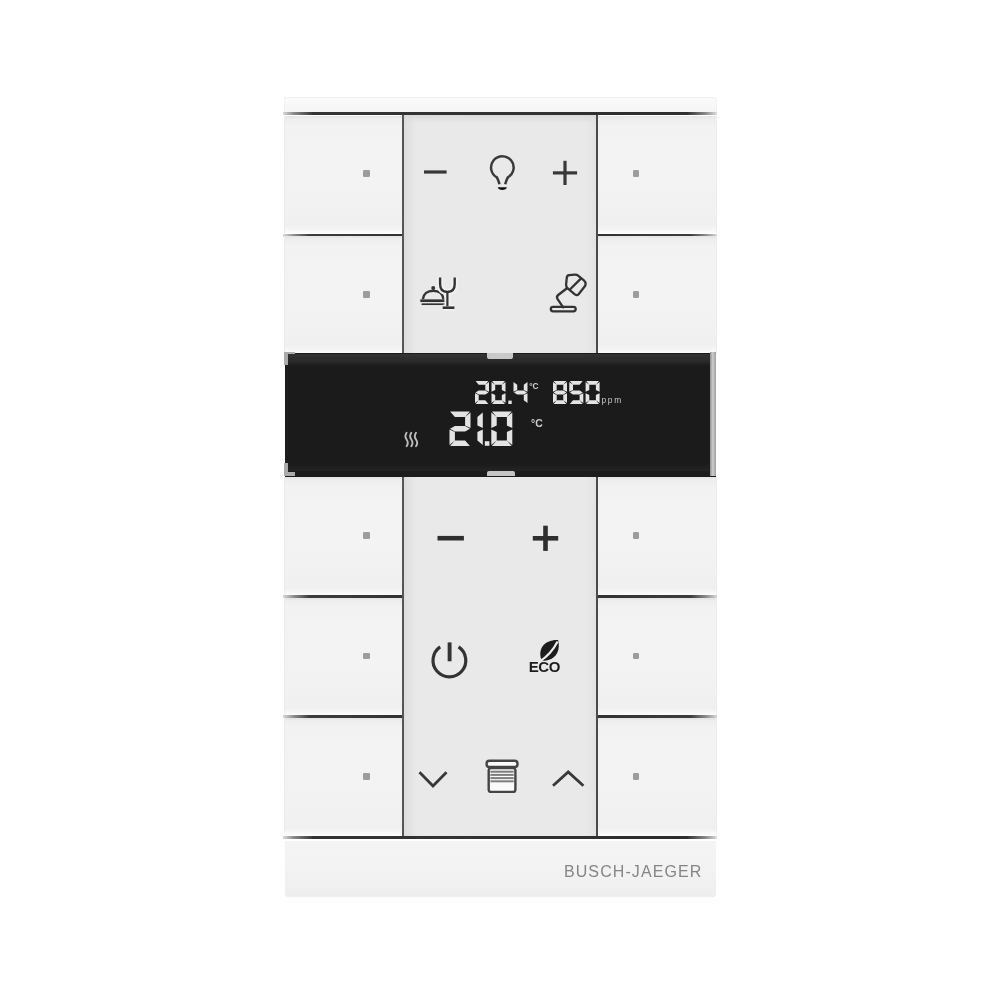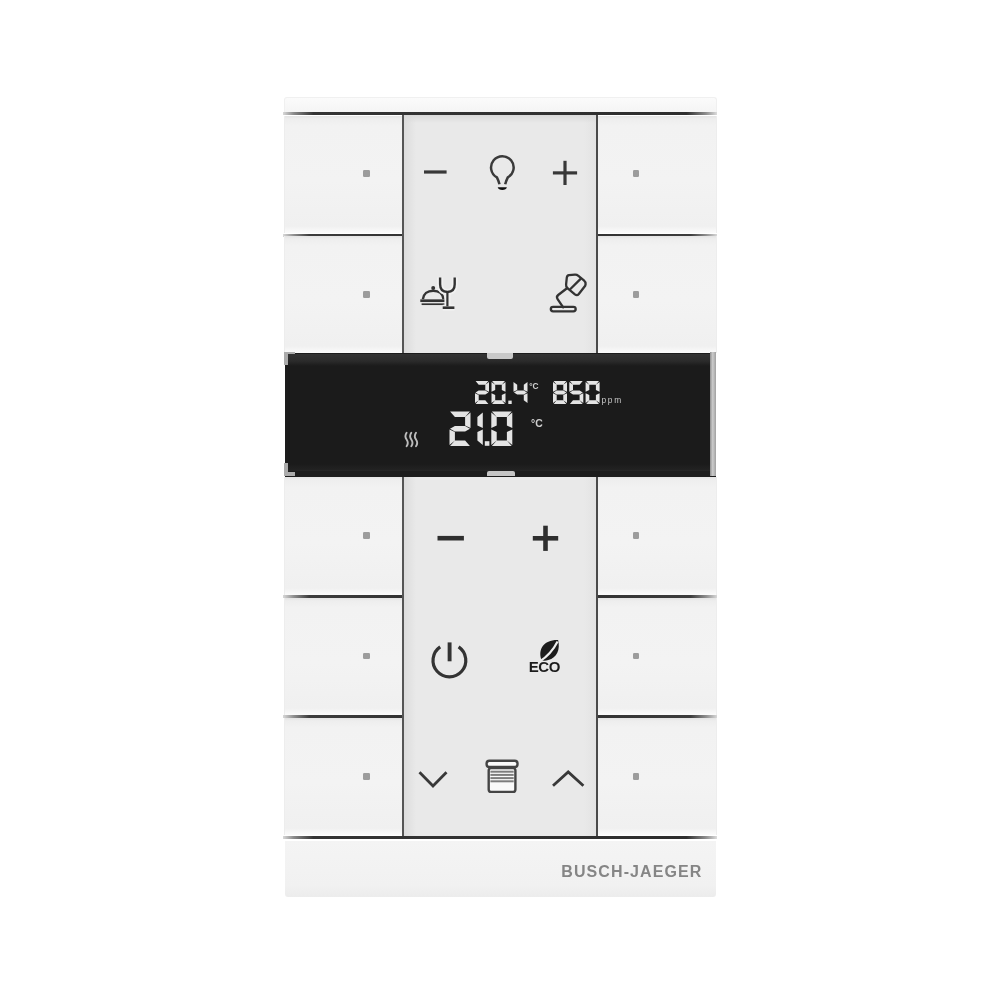--- a/index.html
+++ b/index.html
@@ -212,13 +212,13 @@
     <line x1="490.4" y1="781.3" x2="513.7" y2="781.3"></line>
   </g>
 
   <path d="M 553.0,785.8 L 568.2,771.9 L 583.4,785.8" stroke="#383838" stroke-width="2.8" fill="none"></path>
 </svg>
 
 <div class="abs" style="left:283px;top:836px;width:434px;height:2.8px;background:linear-gradient(90deg,#d8d8d8,#8a8a8a 2.5%,#343434 7%,#2e2e2e 93%,#8f8f8f 97.5%,#dcdcdc);"></div>
 
 <div class="abs" style="left:284.5px;top:841px;width:431.5px;height:55.5px;background:linear-gradient(180deg,#f4f4f4,#f1f1f1 80%,#ececec);border-radius:0 0 3px 3px;"></div>
 
-<div class="abs" style="left:400px;top:863px;width:302.5px;text-align:right;font-size:16px;font-weight:bold;letter-spacing:1.1px;color:#858585;">BUSCH-JAEGER</div>
+<div class="abs" style="left:400px;top:863px;width:302.5px;text-align:right;font-size:16px;font-weight:normal;letter-spacing:1.1px;color:#858585;">BUSCH-JAEGER</div>
 
 </body></html>

